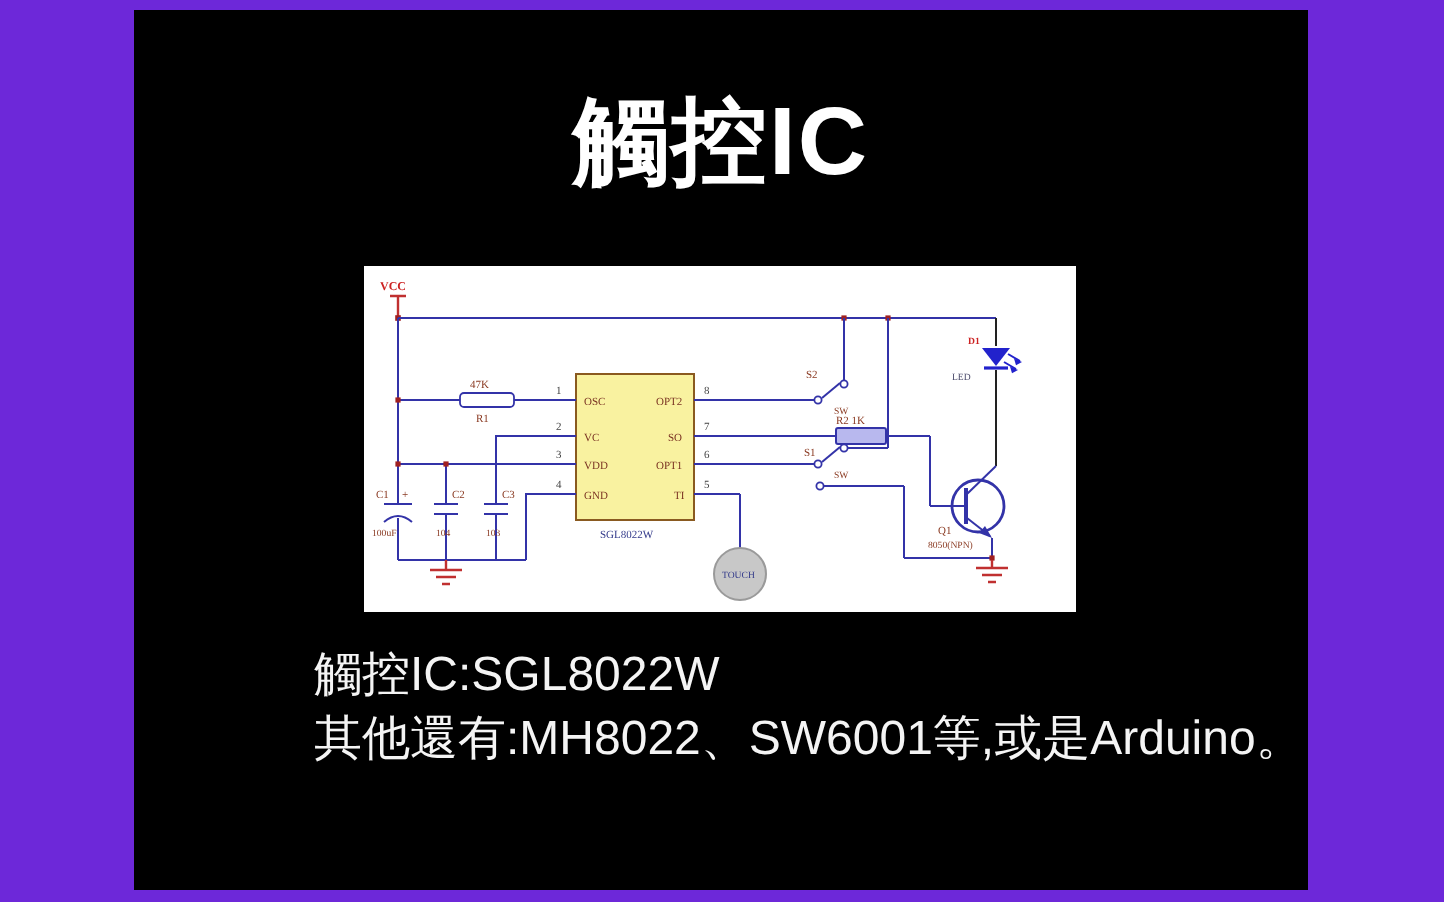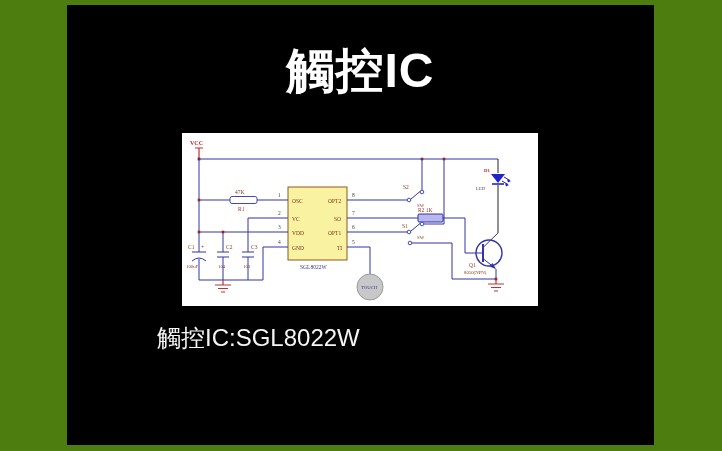--- a/index.html
+++ b/index.html
@@ -1,19 +1,19 @@
 <!DOCTYPE html>
 <html><head>
 <meta charset="utf-8">
 <style>
   * { margin:0; padding:0; box-sizing:border-box; }
   html,body { width:722px; height:451px; overflow:hidden; }
   body { background:#323232; font-family:"Liberation Sans", sans-serif; position:relative; }
 
-  .stage { position:absolute; inset:0; background:#4d7c0f;text-decoration:underline; }
+  .stage { position:absolute; inset:0; background:#6d28d9;text-decoration:underline; }
 
   .slide {
     position:absolute; left:67px; top:5px; width:587px; height:440px;
     background:#000000;
   }
 
   .title {
     position:absolute; left:0; right:0; top:34px;
     text-align:center; color:#ffffff;
     font-size:48px; font-weight:bold; letter-spacing:1px;
@@ -188,16 +188,17 @@
             <path class="red" d="M314 147 V151 M306 151 H322 M309 154.5 H319 M312 158 H316"></path>
           </g>
         </g>
 
         <text class="redtxt" x="8" y="12">VCC</text>
       </svg>
     </div>
 
     <div class="body-text">
       <div>觸控IC:SGL8022W</div>
+      <div>其他還有:MH8022、SW6001等,或是Arduino。</div>
     </div>
 
   </div>
 </div>
 
 </body></html>

